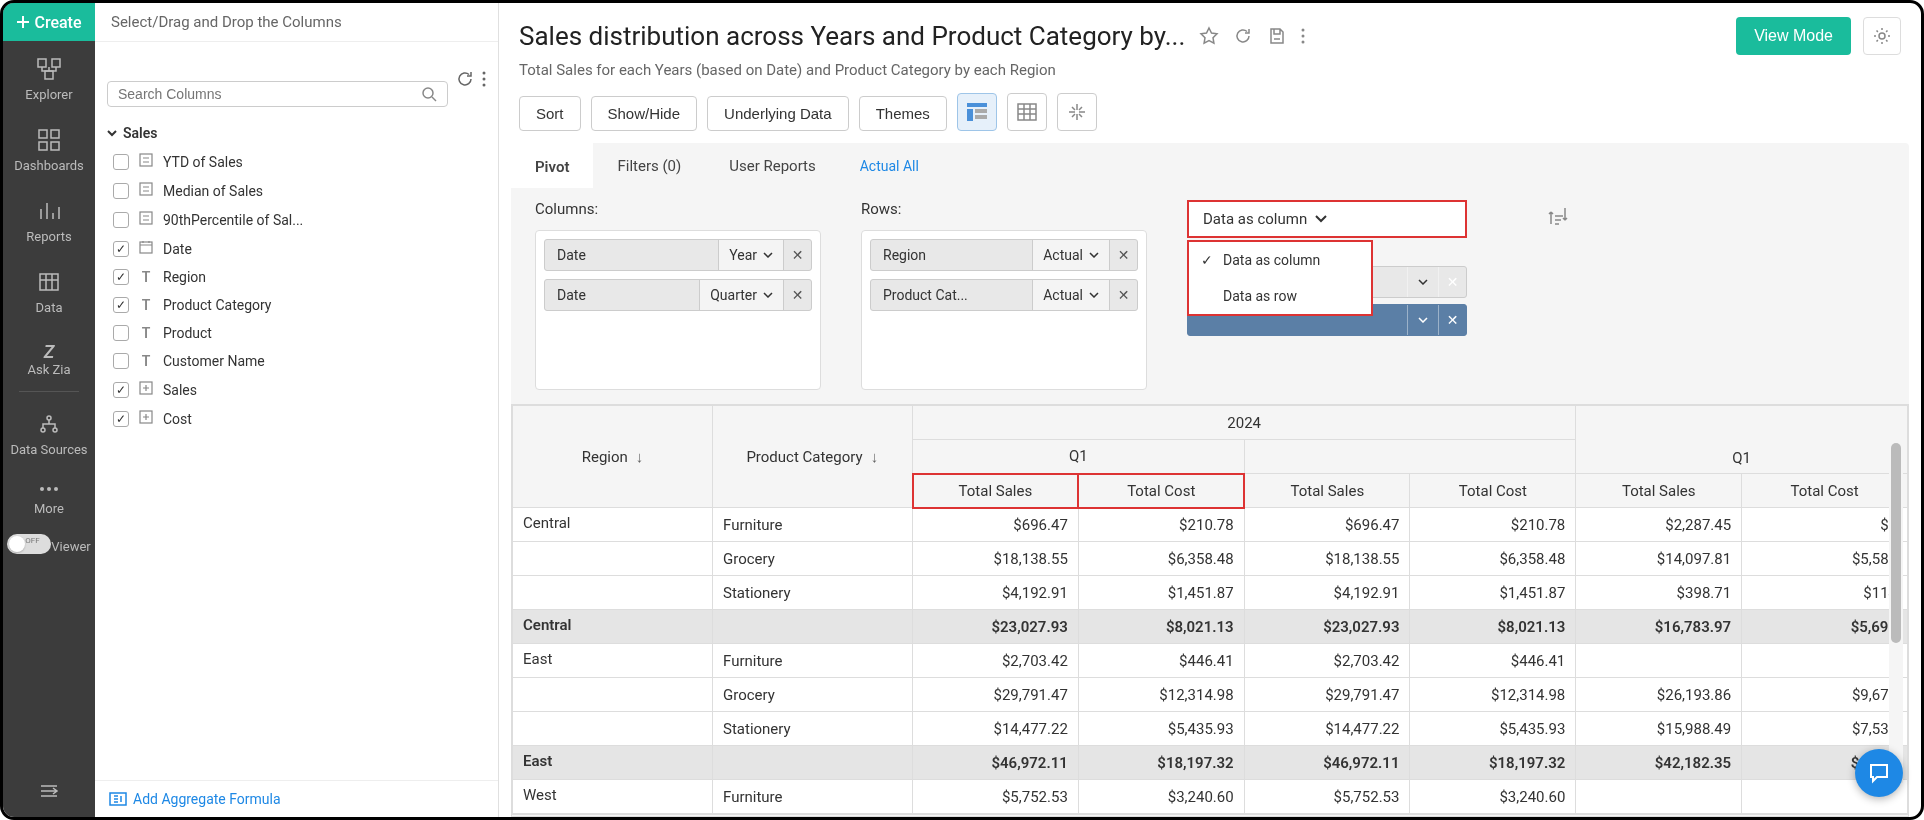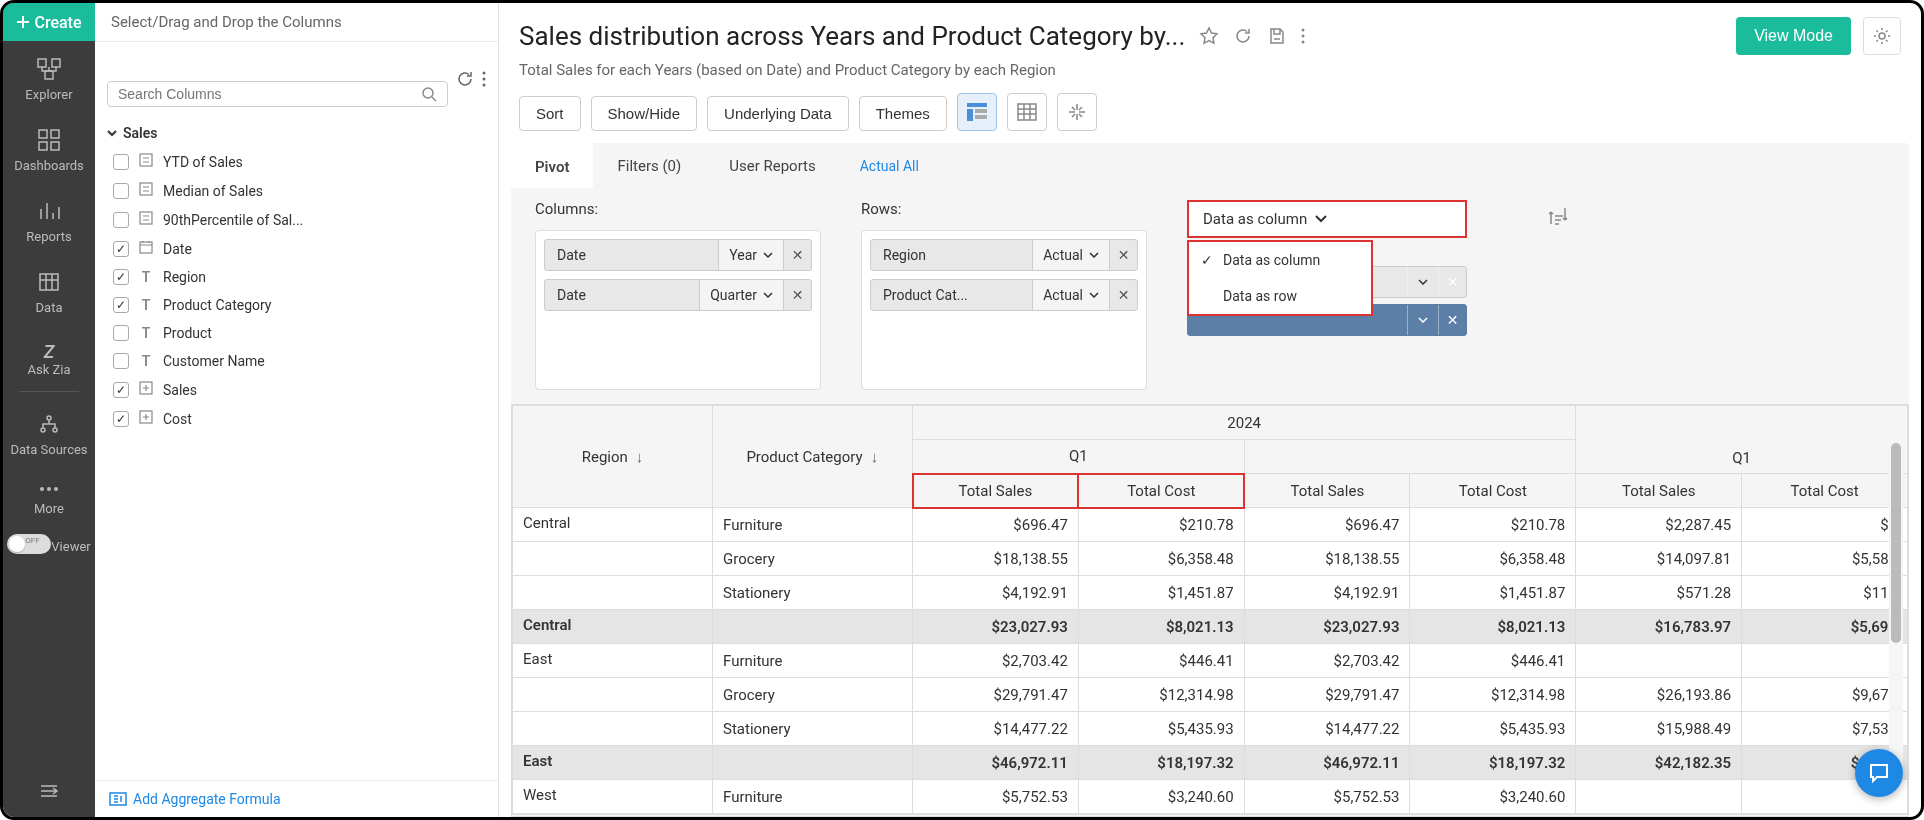--- a/index.html
+++ b/index.html
@@ -473,21 +473,21 @@
     <td>$14,097.81</td>
               <td>$5,583</td>
             </tr>
             <tr>
               <td class="region"></td>
     <td class="label">Stationery</td>
     <td>$4,192.91</td>
               <td>$1,451.87</td>
     <td>$4,192.91</td>
               <td>$1,451.87</td>
-    <td>$571.28</td>
+    <td>$398.71</td>
               <td>$114</td>
             </tr>
             <tr class="subtotal">
               <td class="region">Central</td>
     <td class="label"></td>
     <td>$23,027.93</td>
               <td>$8,021.13</td>
     <td>$23,027.93</td>
               <td>$8,021.13</td>
     <td>$16,783.97</td>

